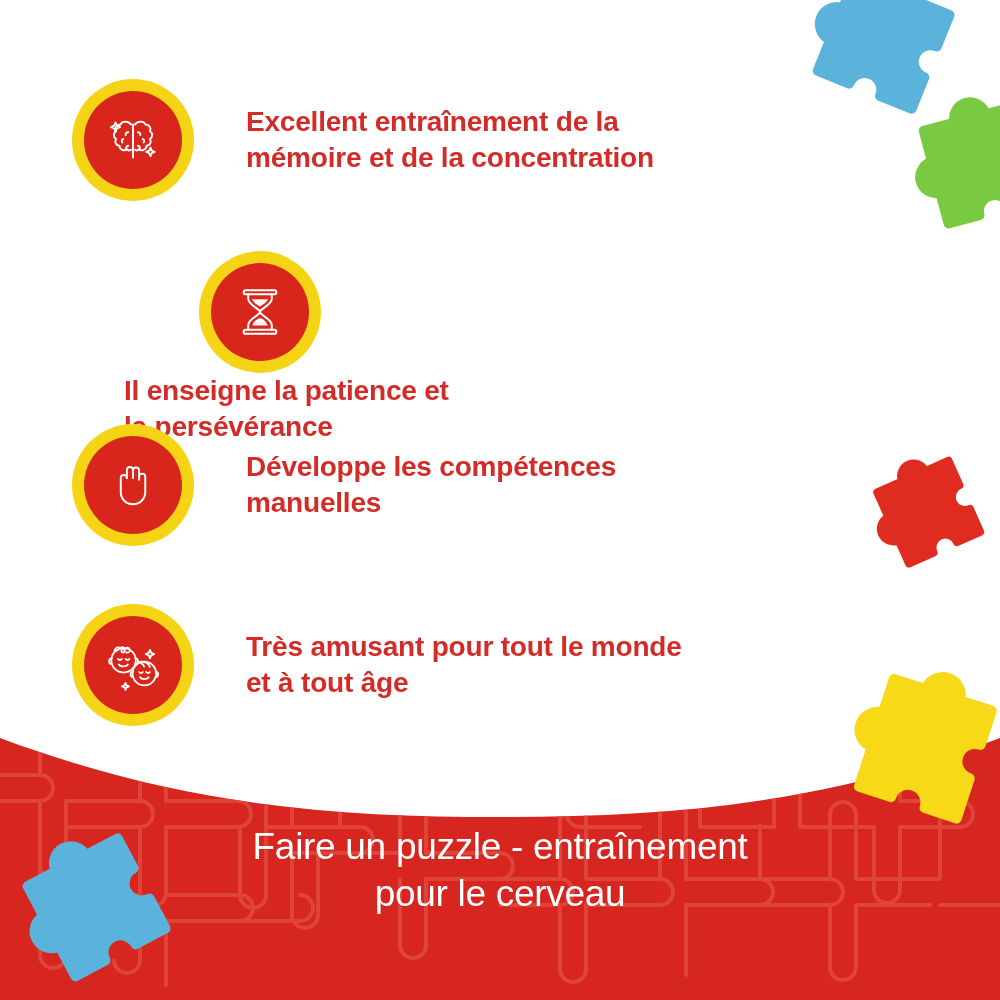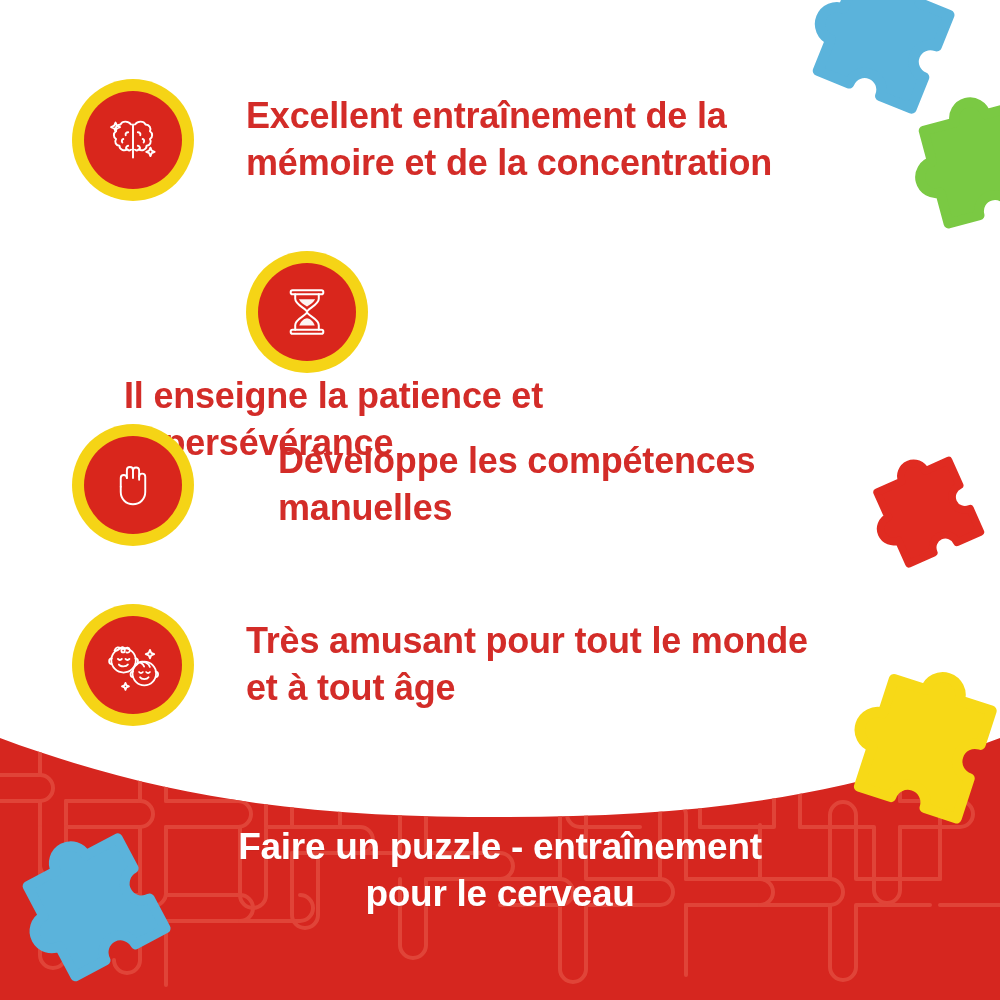--- a/index.html
+++ b/index.html
@@ -37,47 +37,47 @@
   }
   .badge-inner{
     width:98px;height:98px;border-radius:50%;
     background:#D9261C;
     display:flex;align-items:center;justify-content:center;
   }
   .badge-inner svg{display:block;}
   .feature-text{
     margin-left:52px;
     color:#D32C28;
-    font-size:36px;
+    font-size:28px;
     font-weight:bold;
     line-height:1.30;
     letter-spacing:-0.2px;
     white-space:pre-line;
     max-width:640px;
   }
 
   #row-0{top:79px;}
   #row-1{top:251px;flex-direction:column;}
-  #row-2{top:424px;gap:32px;}
+  #row-2{top:424px;}
   #row-3{top:604px;}
 
   
   #banner{
     position:absolute;left:0;bottom:0;width:1000px;height:295px;
     z-index:4;
   }
   #banner svg{position:absolute;left:0;top:0;}
   #banner-title{
     position:absolute;
     left:0;right:0;
     top:118px;
     text-align:center;
     color:#ffffff;
     font-size:37px;
-    font-weight:bold;
+    font-weight:normal;
     line-height:1.28;
     white-space:pre-line;
     letter-spacing:-0.3px;
     z-index:7;
     text-shadow:0 1px 0 rgba(0,0,0,0.05);
   }
 </style>
 </head>
 <body>
 

